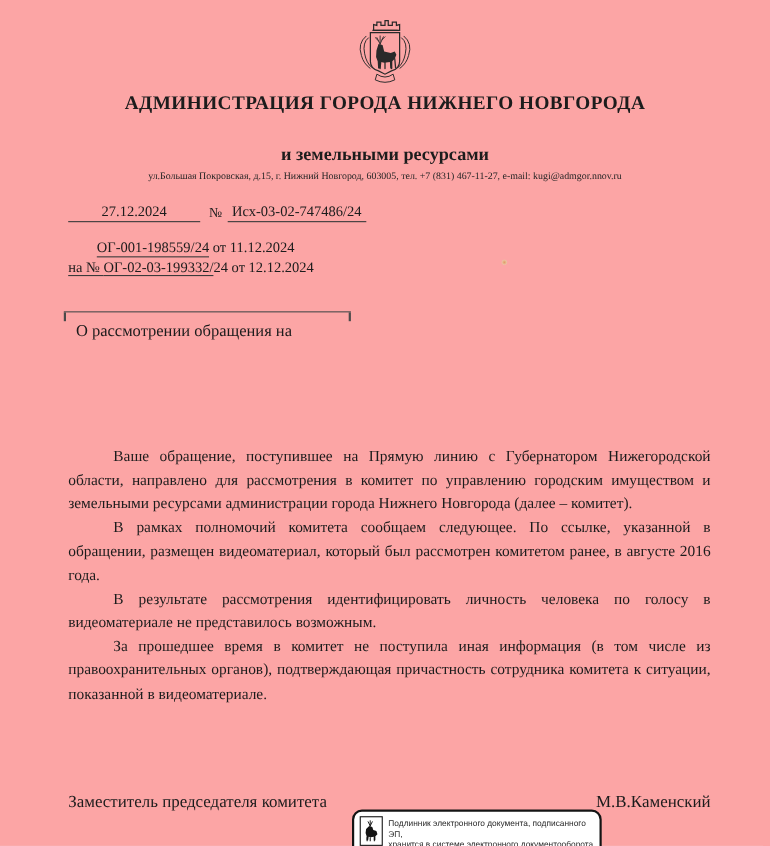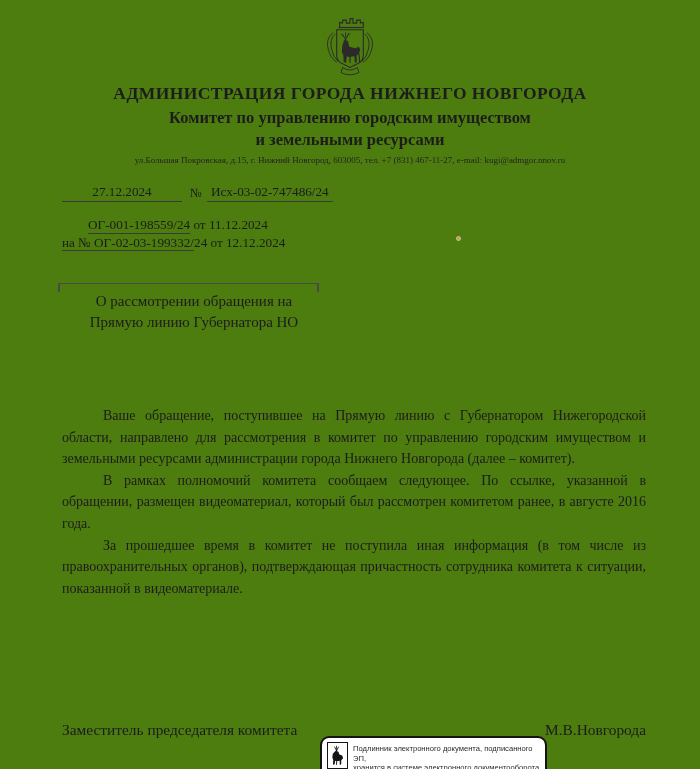--- a/index.html
+++ b/index.html
@@ -1,20 +1,20 @@
 <!DOCTYPE html>
 <html lang="ru"><head>
 <meta charset="utf-8">
 <style>
   html,body{margin:0;padding:0;background:#e8e8e8;}
   .page{
     position:relative;
     width:700px;height:769px;
     margin:0 auto;
-    background:#4d7c0f;
+    background:#fca5a5;
     overflow:hidden;
     font-family:"Liberation Serif","DejaVu Serif",serif;
     color:#1c1c1c;
   }
   
   .emblem{
     position:absolute;top:12px;left:50%;transform:translateX(-50%);
     width:66px;height:68px;
   }
   .org-title{
@@ -60,21 +60,20 @@
   .speck{
     position:absolute;top:236px;left:456px;width:5px;height:5px;
     border-radius:50%;
     background:radial-gradient(circle,#d99a55 0%,#e8c9a0 60%,transparent 100%);
     opacity:.8;
   }
   
   .subject{
     position:absolute;top:283px;left:58px;width:261px;
     border-top:1.6px solid #4a4a4a;
-    text-align:center;
   }
   .subject::before,.subject::after{
     content:"";position:absolute;top:0;width:1.6px;height:8px;background:#4a4a4a;
   }
   .subject::before{left:0;}
   .subject::after{right:0;}
   .subject-text{
     padding:7px 0 0 11px;
     font-size:15px;line-height:20.5px;
   }
@@ -139,53 +138,52 @@
         <g stroke="#2a2a2a" stroke-width="1.1" fill="none" stroke-linecap="round">
           <path d="M34 38 l-4 -8 m4 8 l0 -10 m0 10 l4 -9 m-2 4 l4 -4 m-8 5 l-4 -4"></path>
         </g>
         <path d="M32 38 l5 1 2 8 8 2 5 -2 2 4 -2 5 -3 3 0 9 -2.5 0 -0.5 -8 -7 1 -4 -1 -1 8 -2.5 0 -0.5 -9 -2 -5 0.5 -8 z" fill="#2a2a2a"></path>
         <path d="M35 57 l-1 11 m6 -10 l0 10 m7 -10 l1 10 m4 -12 l1 11" stroke="#2a2a2a" stroke-width="1.6" fill="none" stroke-linecap="round"></path>
       </g>
     </svg>
   </div>
 
   <div class="org-title">АДМИНИСТРАЦИЯ ГОРОДА НИЖНЕГО НОВГОРОДА</div>
-  <div class="committee-1">Комитет по управлению городским имуществом</div>
   <div class="committee-2">и земельными ресурсами</div>
   <div class="address-line">ул.Большая Покровская, д.15, г. Нижний Новгород, 603005, тел. +7 (831) 467-11-27, e-mail: kugi@admgor.nnov.ru</div>
 
   <div class="date-row">
     <span class="field-underline date-field">27.12.2024</span>
     <span class="num-sign">№</span>
     <span class="field-underline out-num-field">Исх-03-02-747486/24</span>
   </div>
 
   <div class="refs">
     <div class="ref1"><span class="u">ОГ-001-198559/24</span><span> от 11.12.2024</span></div>
     <div class="ref2"><span class="u">на №  </span><span class="u">ОГ-02-03-199332/</span><span>24 от 12.12.2024</span></div>
   </div>
 
   <div class="speck"></div>
 
   <div class="subject">
     <div class="subject-text">
       <div>О рассмотрении обращения на</div>
-      <div>Прямую линию Губернатора НО</div>
     </div>
   </div>
 
   <div class="letter-body">
     <p>Ваше обращение, поступившее на Прямую линию с Губернатором Нижегородской области, направлено для рассмотрения в комитет по управлению городским имуществом и земельными ресурсами администрации города Нижнего Новгорода (далее – комитет).</p>
     <p>В рамках полномочий комитета сообщаем следующее. По ссылке, указанной в обращении, размещен видеоматериал, который был рассмотрен комитетом ранее, в августе 2016 года.</p>
+    <p>В результате рассмотрения идентифицировать личность человека по голосу в видеоматериале не представилось возможным.</p>
     <p>За прошедшее время в комитет не поступила иная информация (в том числе из правоохранительных органов), подтверждающая причастность сотрудника комитета к ситуации, показанной в видеоматериале.</p>
   </div>
 
   <div class="signature-row">
     <span>Заместитель председателя комитета</span>
-    <span>М.В.Новгорода</span>
+    <span>М.В.Каменский</span>
   </div>
 
   <div class="stamp">
     <div class="stamp-deer-box">
       <svg viewBox="0 0 16 22" width="15" height="21" xmlns="http://www.w3.org/2000/svg">
         <g stroke="#141414" stroke-width="0.9" fill="none" stroke-linecap="round">
           <path d="M7 6 l-2 -4 m2 4 l0 -5 m0 5 l2 -4"></path>
         </g>
         <path d="M6 6 l3 1 1 3 3 1 1 3 -2 2 0 4 -1.5 0 0 -3.5 -3 0.5 -2 -0.5 -0.5 3.5 -1.5 0 0 -4 -1 -3 0.5 -4 z" fill="#141414"></path>
         <path d="M4 17 l0 4 m3 -4 l0 4 m4 -4 l0 4" stroke="#141414" stroke-width="1" fill="none"></path>

